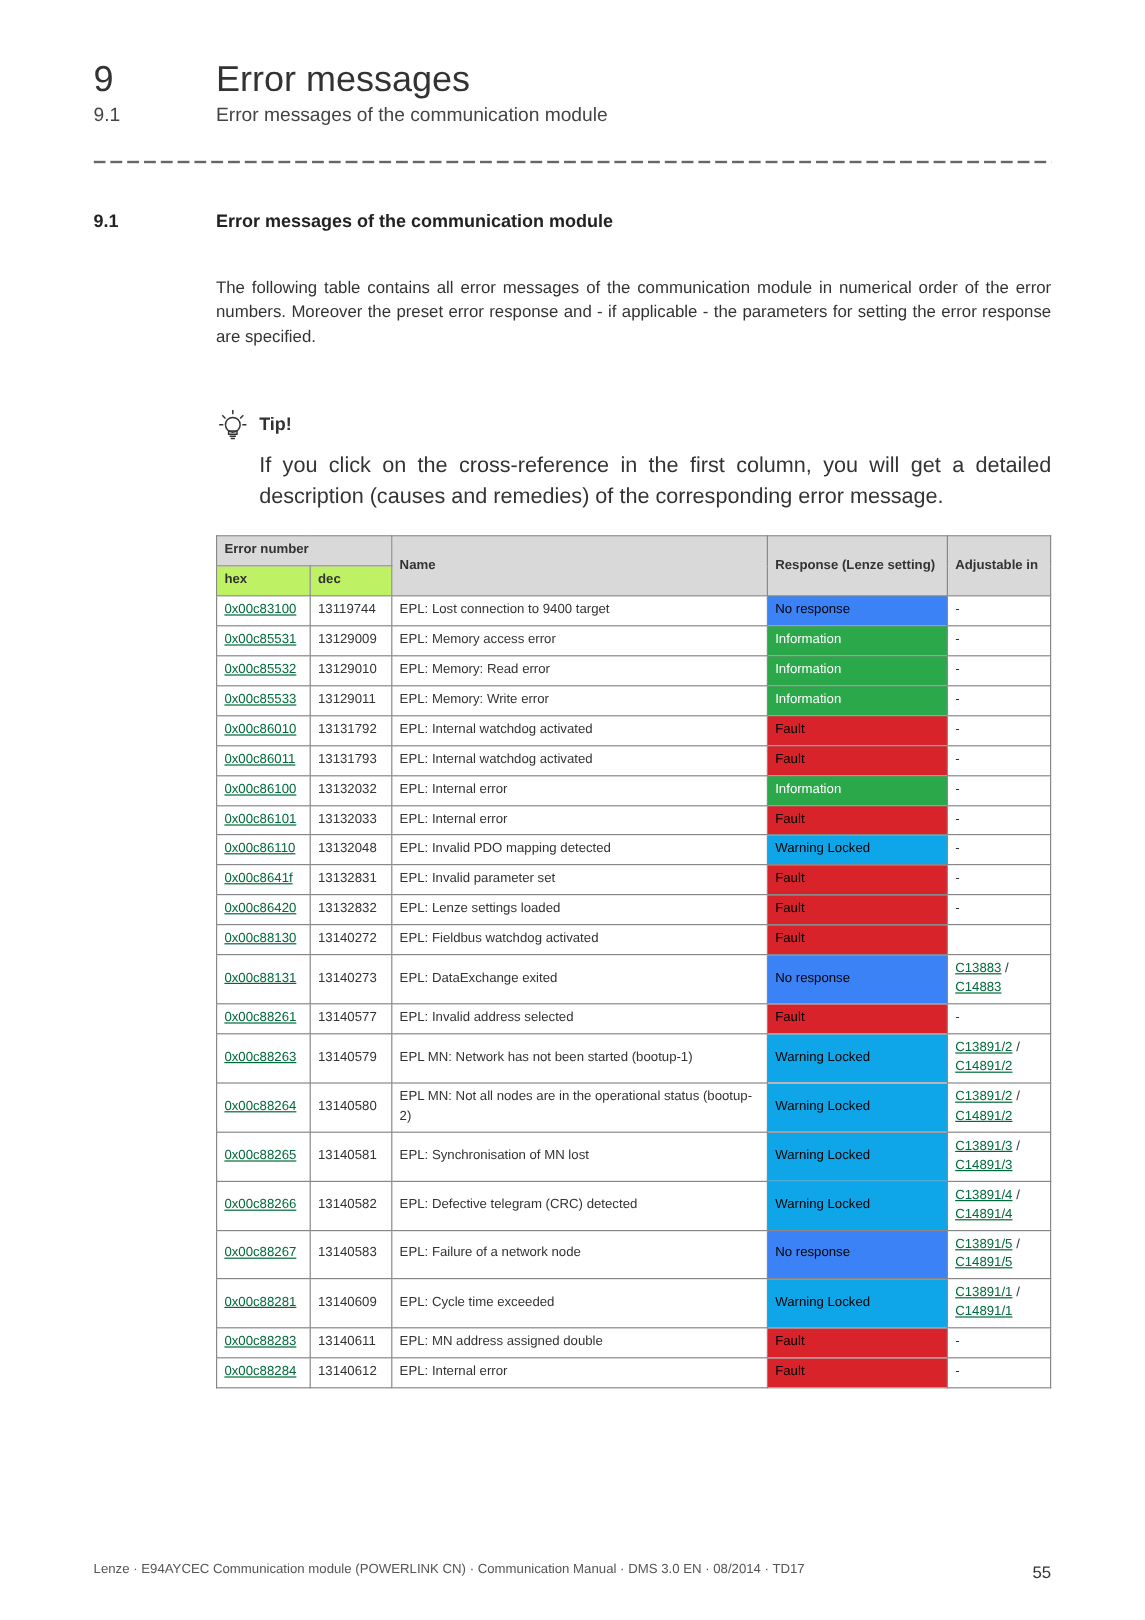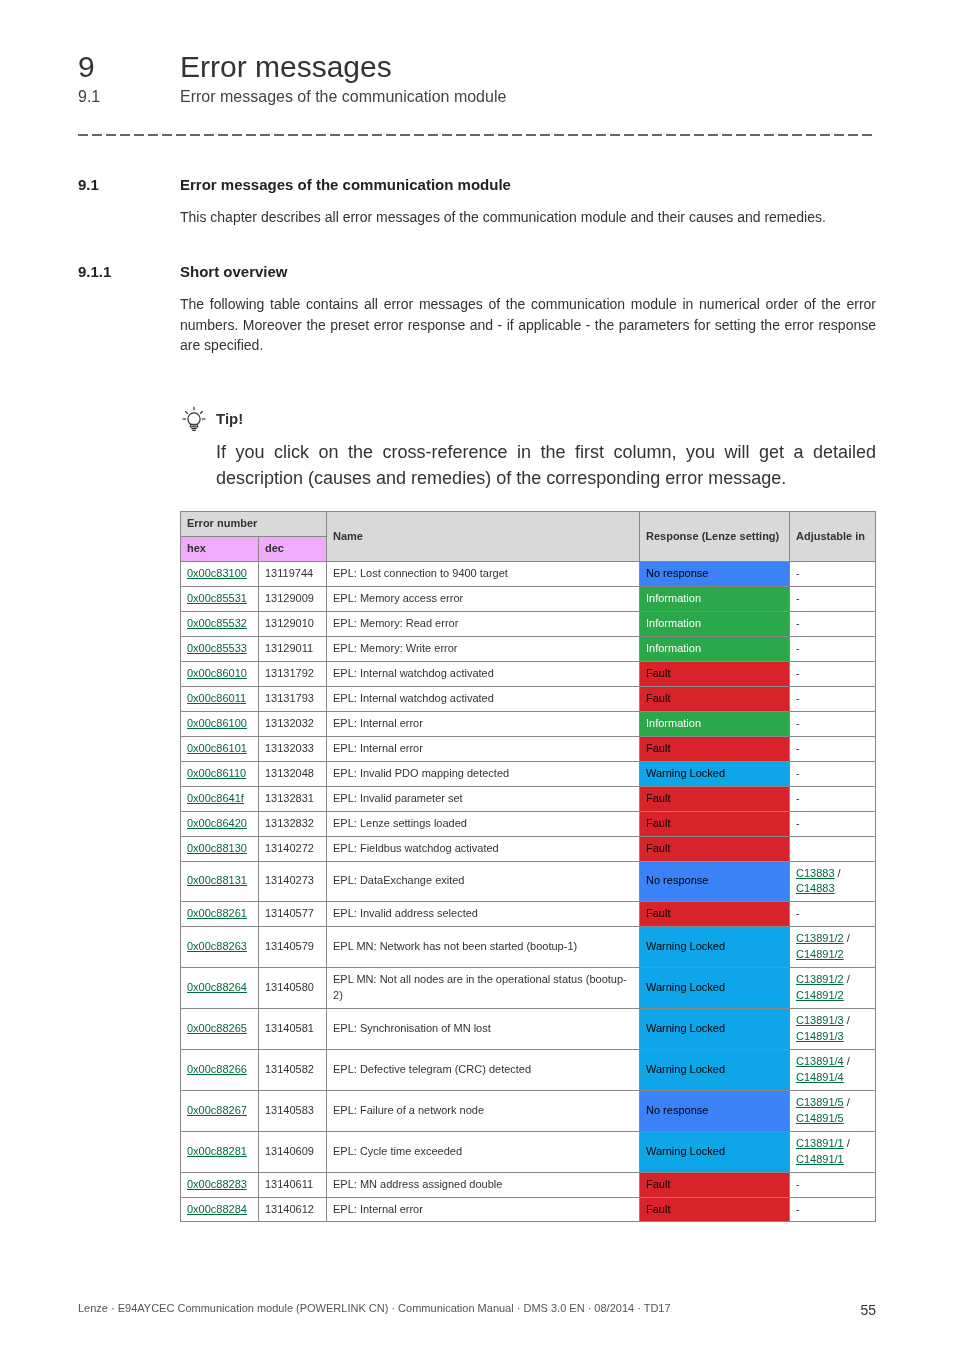--- a/index.html
+++ b/index.html
@@ -86,21 +86,21 @@
     padding: 4px 6px;
     vertical-align: middle;
     overflow: hidden;
   }
   table.err thead th {
     background: #d9d9d9;
     font-weight: 700;
     text-align: left;
   }
   table.err thead tr.r2 th {
-    background: #f0abfc;
+    background: #bef264;
   }
   col.c-hex  { width: 78px; }
   col.c-dec  { width: 68px; }
   col.c-name { width: auto; }
   col.c-resp { width: 150px; }
   col.c-adj  { width: 86px; }
 
   td.hex a, td.adj a { color: #006a3a; text-decoration: underline; }
   td.hex, td.dec { white-space: nowrap; }
 
@@ -131,29 +131,23 @@
   </div>
   <div class="hdr-line2">
     <span class="hdr-num2">9.1</span><span>Error messages of the communication module</span>
   </div>
 
   <hr class="dash-rule">
 
   <div class="sec-h">
     <span class="num">9.1</span><span>Error messages of the communication module</span>
   </div>
-  <div class="sec-body">
-    <p>This chapter describes all error messages of the communication module and their causes and remedies.</p>
-  </div>
 
   <div class="sec-gap-lg"></div>
 
-  <div class="sec-h">
-    <span class="num">9.1.1</span><span>Short overview</span>
-  </div>
   <div class="sec-body">
     <p>The following table contains all error messages of the communication module in numerical order of the error numbers. Moreover the preset error response and - if applicable - the parameters for setting the error response are specified.</p>
 
     <div class="sec-gap-md"></div>
 
     <div class="tip-row">
       <span class="tip-icon">
         <svg viewBox="0 0 32 32" width="28" height="28">
           <g fill="none" stroke="#333" stroke-width="1.4">
             <line x1="3" y1="16" x2="7" y2="16"></line>

